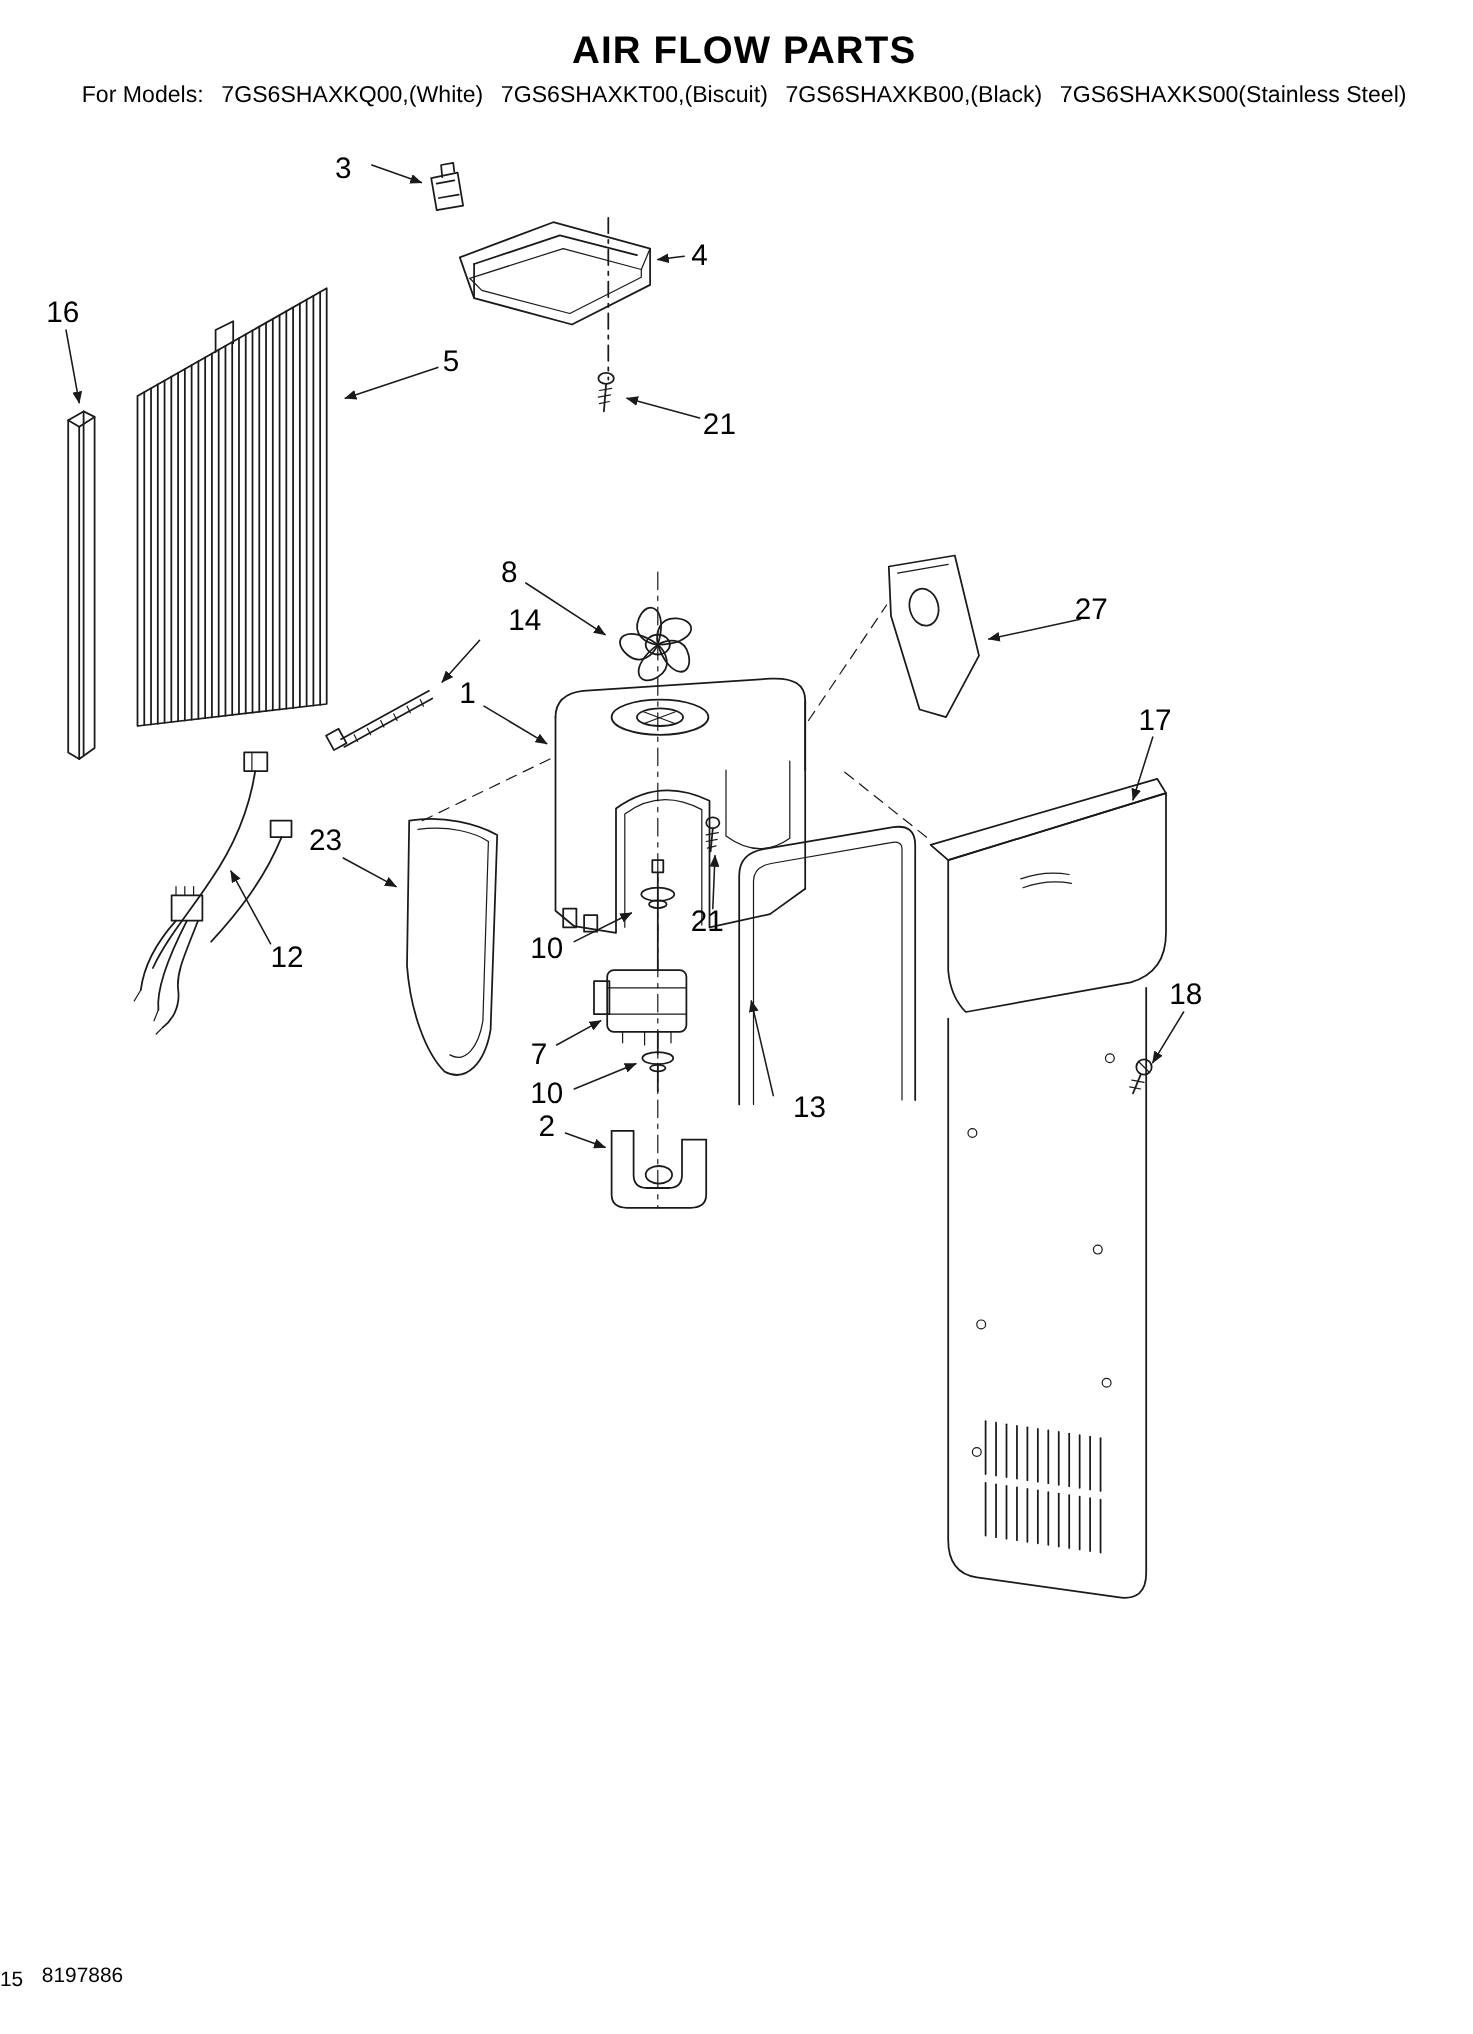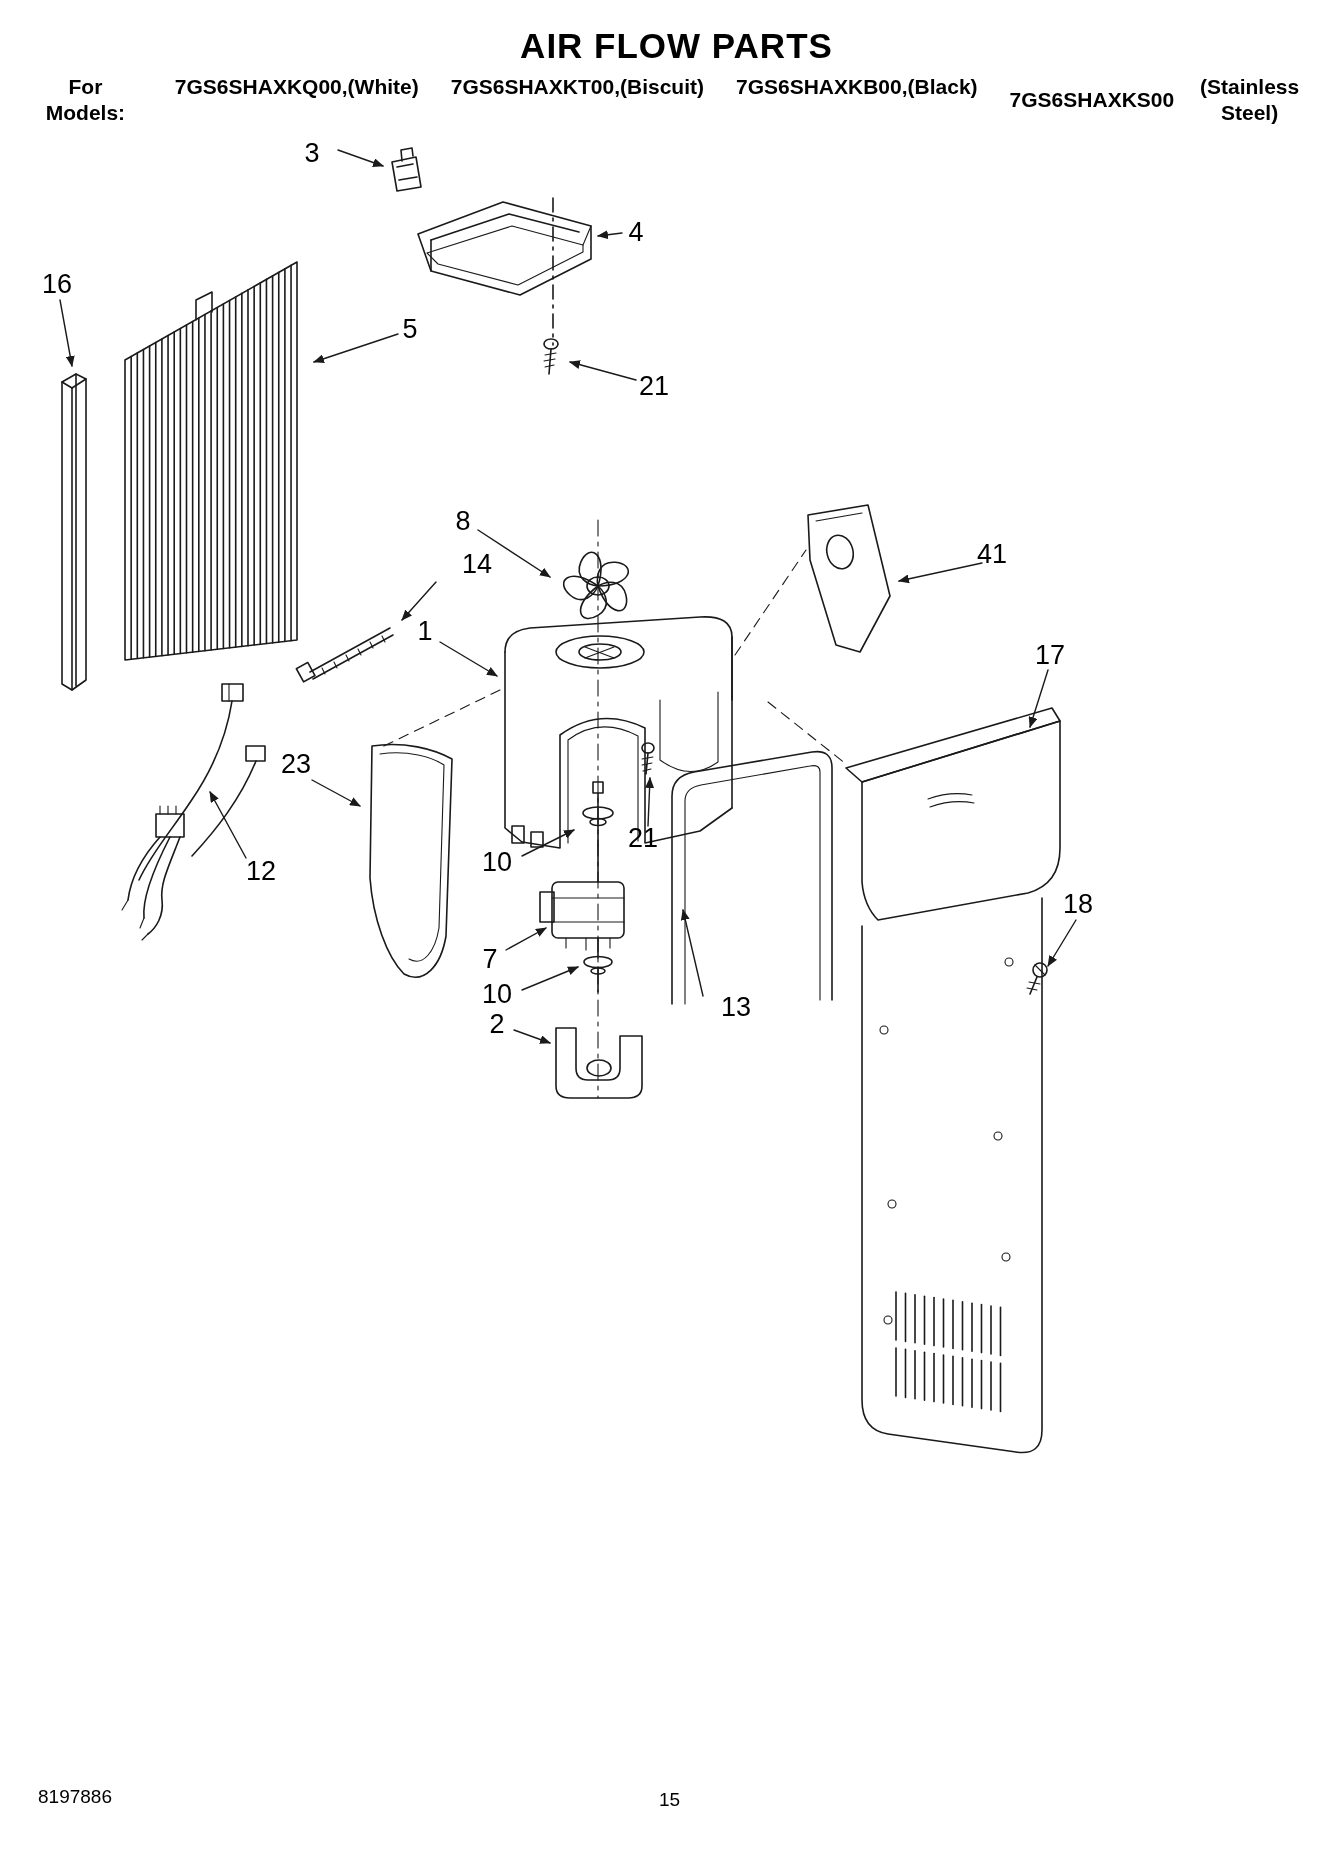--- a/index.html
+++ b/index.html
@@ -8,38 +8,38 @@
     width:1339px;height:1849px;
     background:#fff;
     font-family:"Liberation Sans", sans-serif;
     color:#000;
     overflow:hidden;
   }
   .header{position:absolute;top:26px;left:0;right:14px;text-align:center;padding-left:28px;}
   .title{font-size:35px;font-weight:bold;letter-spacing:1px;}
   .models-row{
     margin-top:8px;
-    display:flex;justify-content:flex-end;align-items:flex-start;gap:32px;
-    font-weight:bold;font-size:21px;line-height:1.25;
+    display:flex;justify-content:center;align-items:flex-start;gap:16px;
+    font-weight:normal;font-size:21px;line-height:1.25;
   }
   .model-col{display:flex;flex-direction:row;align-items:center;}
   .diagram-svg{position:absolute;left:0;top:0;width:1339px;height:1849px;}
   .diagram-svg path,.diagram-svg line,.diagram-svg rect,
   .diagram-svg circle,.diagram-svg ellipse,.diagram-svg polyline,.diagram-svg polygon{
     fill:none;stroke:#1a1a1a;stroke-width:1.6;stroke-linecap:round;stroke-linejoin:round;
   }
   .diagram-svg .thin{stroke-width:1.1;}
   .diagram-svg .leader{stroke-width:1.4;}
   .callout-layer{position:absolute;left:0;top:0;width:1339px;height:1849px;pointer-events:none;}
   .callout{
     position:absolute;transform:translate(-50%,-50%);
     font-size:27px;color:#000;white-space:nowrap;
   }
   .doc-number{position:absolute;left:38px;top:1786px;font-size:19px;}
-  .page-number{position:absolute;left:0;right:0;top:1789px;text-align:center;font-size:19px;}
+  .page-number{position:absolute;left:0;right:0;top:1789px;text-align:left;font-size:19px;}
 </style>
 </head>
 <body>
 
 <div class="page">
 
   <div class="header">
     <div class="title">AIR FLOW PARTS</div>
     <div class="models-row">
       <span>For Models:</span>
@@ -307,21 +307,21 @@
 
   <div class="callout-layer">
       <div class="callout" style="left: 57px; top: 284px;">16</div>
       <div class="callout" style="left: 410px; top: 329px;">5</div>
       <div class="callout" style="left: 312px; top: 153px;">3</div>
       <div class="callout" style="left: 636px; top: 232px;">4</div>
       <div class="callout" style="left: 654px; top: 386px;">21</div>
       <div class="callout" style="left: 463px; top: 521px;">8</div>
       <div class="callout" style="left: 432px; top: 564px; margin-left: 45px;">14</div>
       <div class="callout" style="left: 425px; top: 631px;">1</div>
-      <div class="callout" style="left: 992px; top: 554px;">41</div>
+      <div class="callout" style="left: 992px; top: 554px;">27</div>
       <div class="callout" style="left: 1050px; top: 655px; text-align: center;">17</div>
       <div class="callout" style="left: 296px; top: 764px;">23</div>
       <div class="callout" style="left: 240px; top: 871px; margin-left: 21px;">12</div>
       <div class="callout" style="left: 497px; top: 862px;">10</div>
       <div class="callout" style="left: 643px; top: 838px;">21</div>
       <div class="callout" style="left: 490px; top: 959px;">7</div>
       <div class="callout" style="left: 497px; top: 994px;">10</div>
       <div class="callout" style="left: 497px; top: 1024px;">2</div>
       <div class="callout" style="left: 736px; top: 1007px; text-align: right;">13</div>
       <div class="callout" style="left: 1078px; top: 904px;">18</div>

